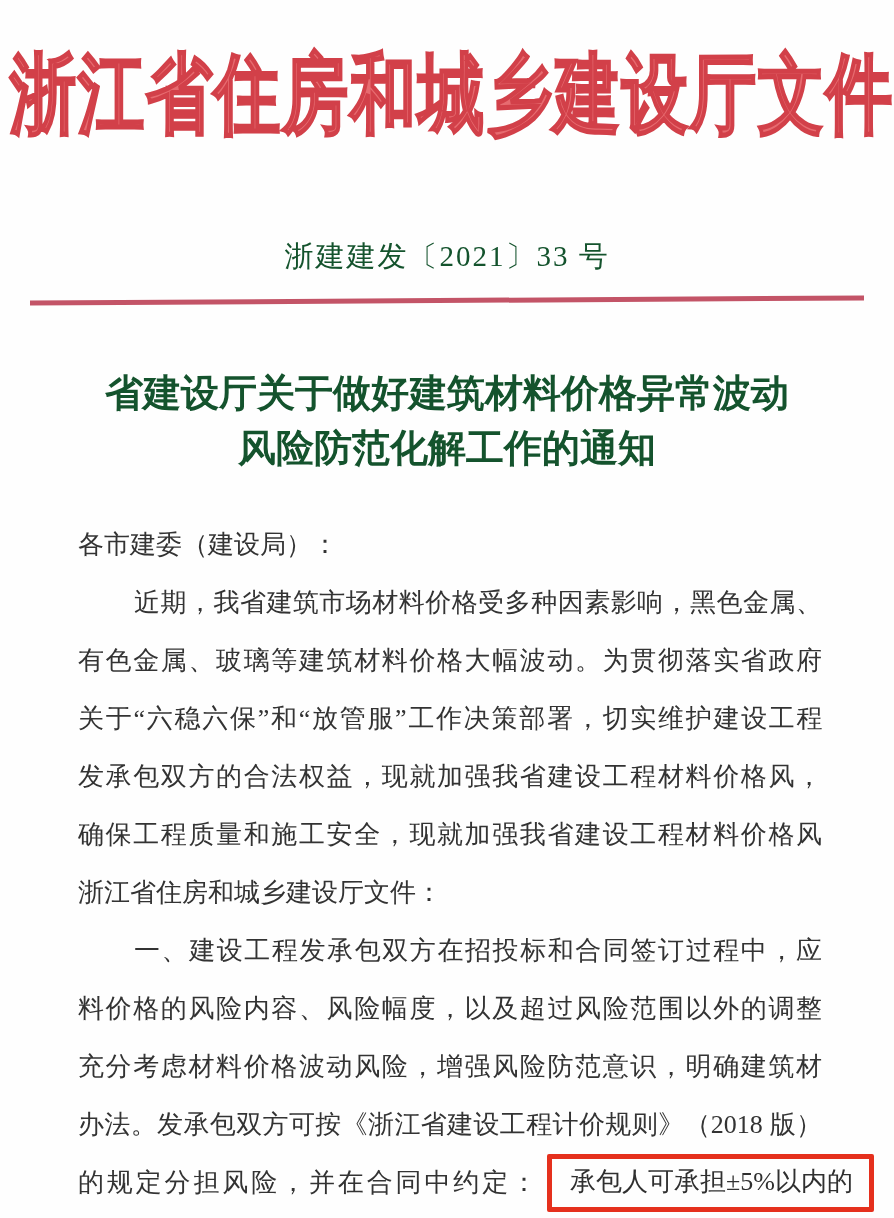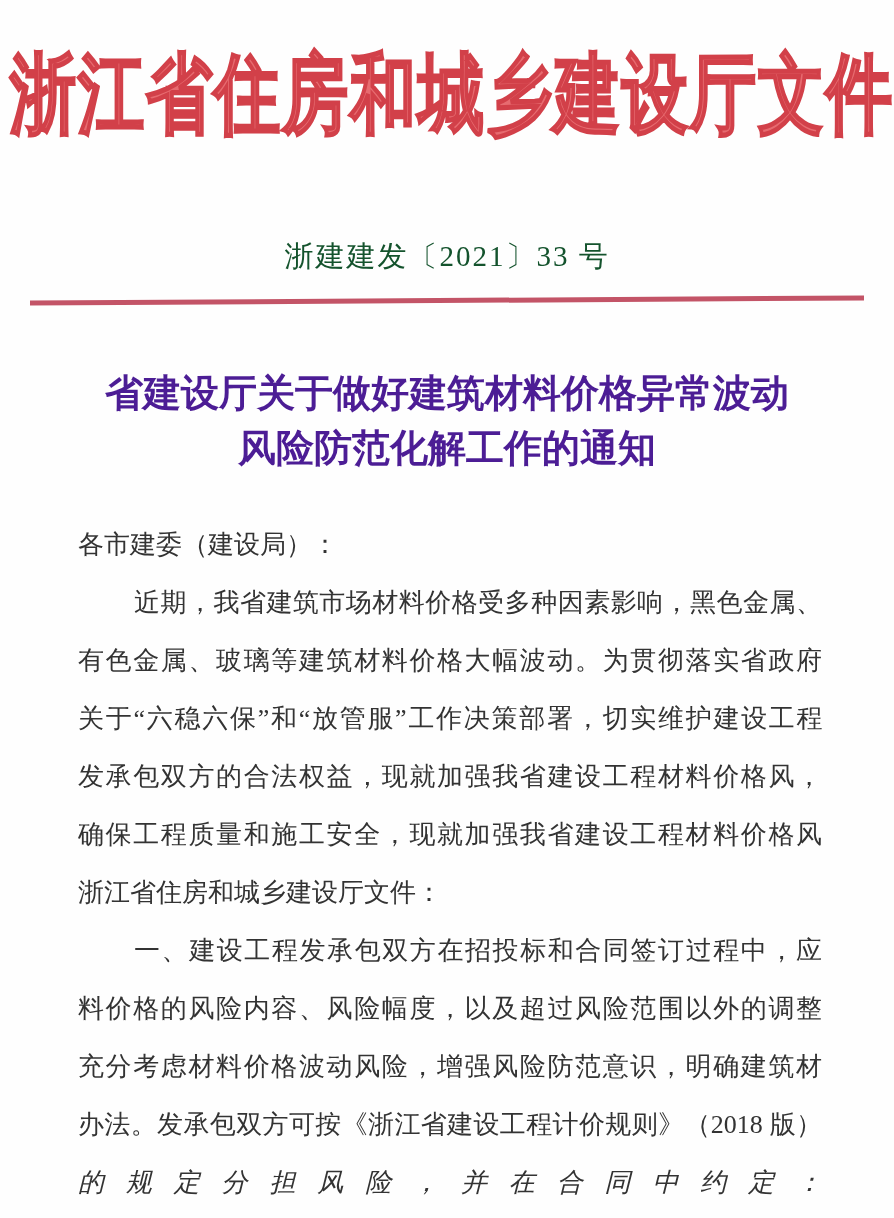--- a/index.html
+++ b/index.html
@@ -57,21 +57,21 @@
     transform: rotate(-0.35deg);
   }
   
   .doc-title {
     position: absolute;
     top: 366px;
     left: 0;
     width: 100%;
     text-align: center;
     font-weight: bold;
-    color: #4c1d95;
+    color: #14532d;
     font-size: 38px;
     line-height: 55px;
   }
   
   .body-text {
     position: absolute;
     left: 78px;
     top: 516px;
     width: 744px;
     font-size: 26px;
@@ -94,21 +94,20 @@
   .last-line {
     display: flex;
     align-items: center;
     height: 58px;
   }
   .last-line .prefix {
     flex: 1 1 auto;
     text-align: justify;
     text-align-last: justify;
     line-height: 58px;
-    font-style: italic;
   }
   .hl-box {
     flex: 0 0 auto;
     white-space: nowrap;
     border: 5px solid var(--box-red, #e5301d);
     border-radius: 2px;
     padding: 6px 16px 8px 18px;
     margin-left: 10px;
     margin-right: -52px;
     line-height: 34px;
@@ -141,16 +140,19 @@
     <div class="line j">发承包双方的合法权益，现就加强我省建设工程材料价格风，</div>
     <div class="line j">确保工程质量和施工安全，现就加强我省建设工程材料价格风</div>
     <div class="line">浙江省住房和城乡建设厅文件：</div>
     <div class="line j indent">一、建设工程发承包双方在招投标和合同签订过程中，应</div>
     <div class="line j">料价格的风险内容、风险幅度，以及超过风险范围以外的调整</div>
     <div class="line j">充分考虑材料价格波动风险，增强风险防范意识，明确建筑材</div>
     <div class="line j">办法。发承包双方可按《浙江省建设工程计价规则》（2018 版）</div>
 
     <div class="last-line">
       <span class="prefix">的规定分担风险，并在合同中约定：</span>
+      <span class="hl-box">
+        <span>承包人可承担±5%以内的</span>
+      </span>
     </div>
   </div>
 
 </div>
 
 </body></html>

